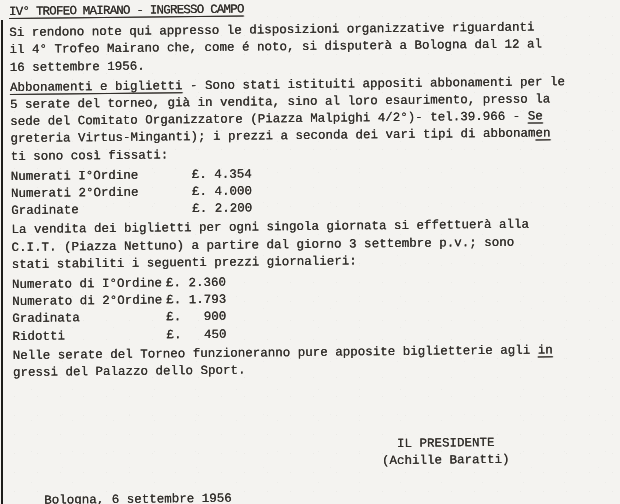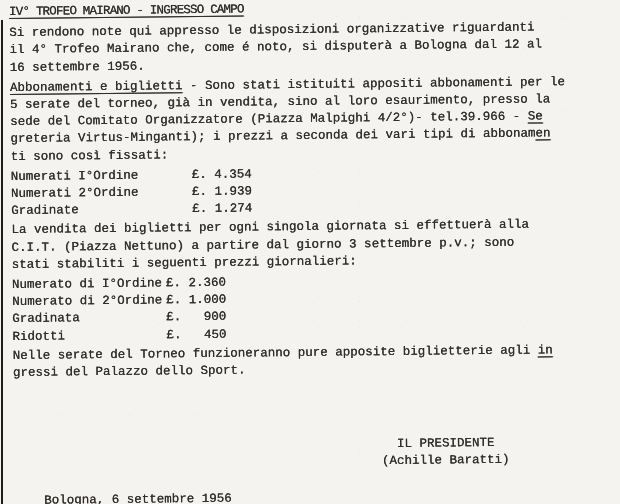--- a/index.html
+++ b/index.html
@@ -80,33 +80,33 @@
     <div class="para">
       <span class="line"><span class="u">Abbonamenti e biglietti</span><span> - Sono stati istituiti appositi abbonamenti per le</span></span>
       <span class="line">5 serate del torneo, già in vendita, sino al loro esaurimento, presso la</span>
       <span class="line"><span>sede del Comitato Organizzatore (Piazza Malpighi 4/2°)- tel.39.966 - </span><span class="u">Se</span></span>
       <span class="line"><span>greteria Virtus-Minganti); i prezzi a seconda dei vari tipi di abbonam</span><span class="u">en</span></span>
       <span class="line">ti sono così fissati:</span>
     </div>
 
     <div class="price-list list-season">
       <div class="price-row"><span class="price-label">Numerati I°Ordine</span><span class="price-amount">£. 4.354</span></div>
-      <div class="price-row"><span class="price-label">Numerati 2°Ordine</span><span class="price-amount">£. 1.939</span></div>
-      <div class="price-row"><span class="price-label">Gradinate</span><span class="price-amount">£. 1.274</span></div>
+      <div class="price-row"><span class="price-label">Numerati 2°Ordine</span><span class="price-amount">£. 4.000</span></div>
+      <div class="price-row"><span class="price-label">Gradinate</span><span class="price-amount">£. 2.200</span></div>
     </div>
 
     <div class="para">
       <span class="line">La vendita dei biglietti per ogni singola giornata si effettuerà alla</span>
       <span class="line">C.I.T. (Piazza Nettuno) a partire dal giorno 3 settembre p.v.; sono</span>
       <span class="line">stati stabiliti i seguenti prezzi giornalieri:</span>
     </div>
 
     <div class="price-list list-daily">
       <div class="price-row"><span class="price-label">Numerato di I°Ordine</span><span class="price-amount">£. 2.360</span></div>
-      <div class="price-row"><span class="price-label">Numerato di 2°Ordine</span><span class="price-amount">£. 1.000</span></div>
+      <div class="price-row"><span class="price-label">Numerato di 2°Ordine</span><span class="price-amount">£. 1.793</span></div>
       <div class="price-row"><span class="price-label">Gradinata</span><span class="price-amount">£.   900</span></div>
       <div class="price-row"><span class="price-label">Ridotti</span><span class="price-amount">£.   450</span></div>
     </div>
 
     <div class="para">
       <span class="line"><span>Nelle serate del Torneo funzioneranno pure apposite biglietterie agli </span><span class="u">in</span></span>
       <span class="line">gressi del Palazzo dello Sport.</span>
     </div>
 
     <div class="signature">

